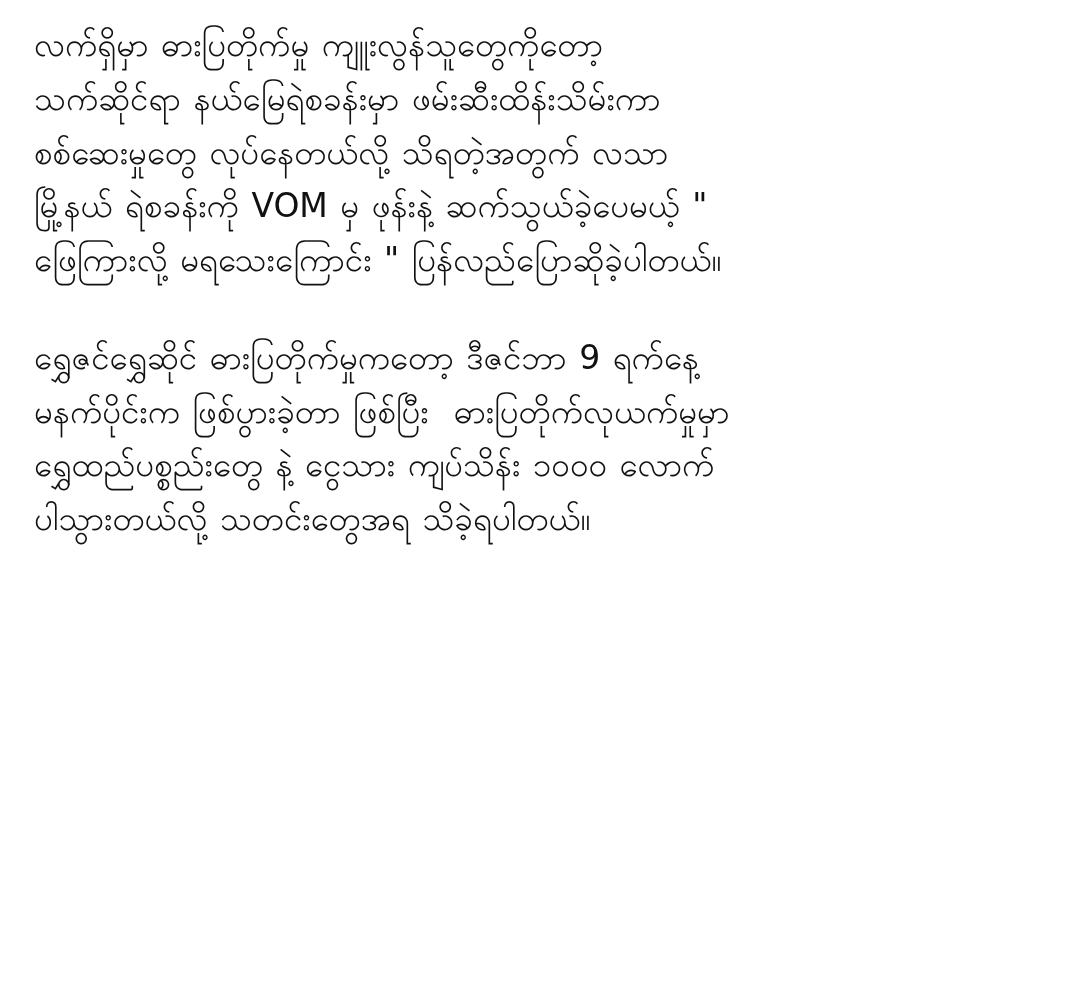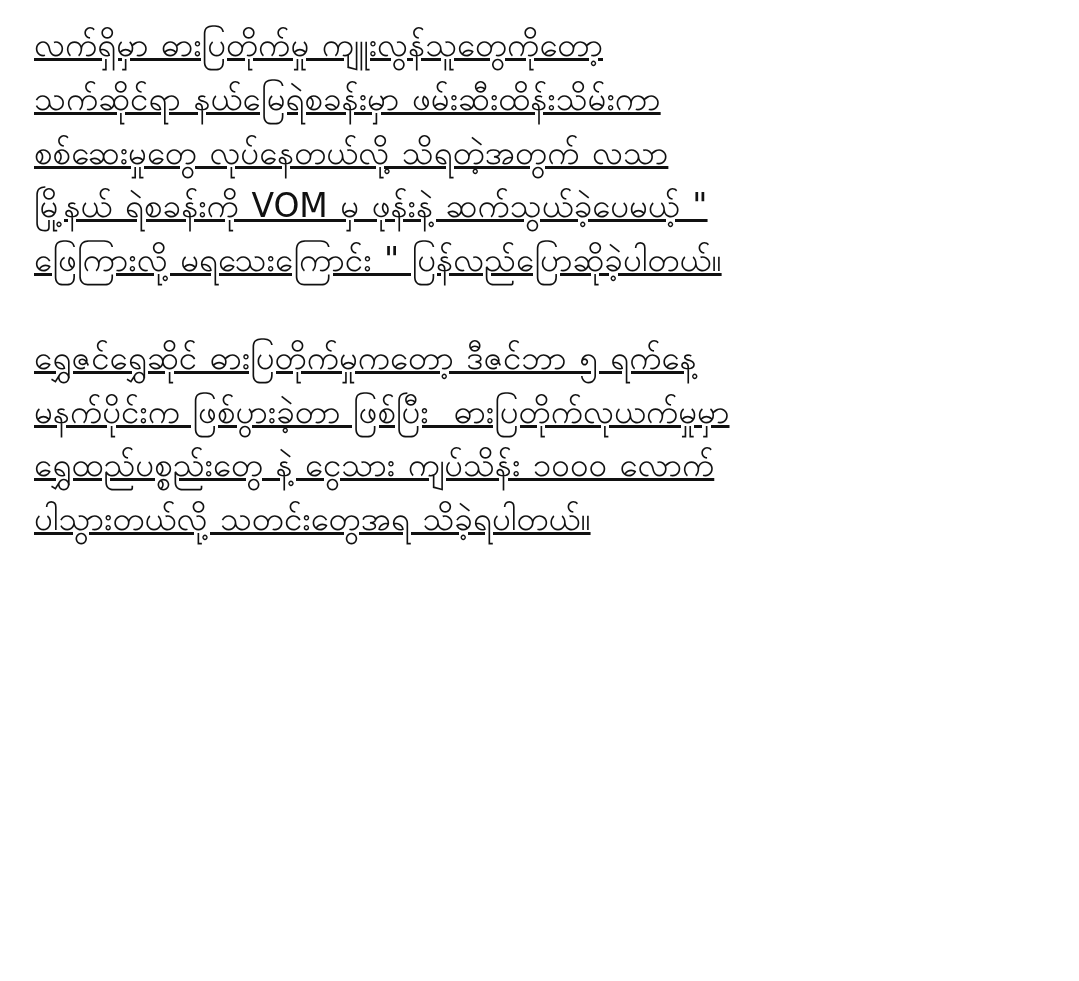--- a/index.html
+++ b/index.html
@@ -21,33 +21,32 @@
     padding: 18px 34px 0 34px;
     background: #ffffff;
   }
   .para {
     font-size: 33px;
     line-height: 1.63;
     letter-spacing: 0px;
     word-spacing: 2px;
     color: #111111;
     white-space: pre-wrap;
-    text-decoration: underline;
   }
   .para + .para {
     margin-top: 44px;
   }
   .p1 { margin-top: 0; }
 </style>
 </head>
 <body>
 
 <div class="page">
   <p class="para p1">လက်ရှိမှာ ဓားပြတိုက်မှု ကျူးလွန်သူတွေကိုတော့
 သက်ဆိုင်ရာ နယ်မြေရဲစခန်းမှာ ဖမ်းဆီးထိန်းသိမ်းကာ
 စစ်ဆေးမှုတွေ လုပ်နေတယ်လို့ သိရတဲ့အတွက် လသာ
 မြို့နယ် ရဲစခန်းကို VOM မှ ဖုန်းနဲ့ ဆက်သွယ်ခဲ့ပေမယ့် "
 ဖြေကြားလို့ မရသေးကြောင်း " ပြန်လည်ပြောဆိုခဲ့ပါတယ်။</p>
-  <p class="para">ရွှေဇင်ရွှေဆိုင် ဓားပြတိုက်မှုကတော့ ဒီဇင်ဘာ ၅ ရက်နေ့
+  <p class="para">ရွှေဇင်ရွှေဆိုင် ဓားပြတိုက်မှုကတော့ ဒီဇင်ဘာ 9 ရက်နေ့
 မနက်ပိုင်းက ဖြစ်ပွားခဲ့တာ ဖြစ်ပြီး  ဓားပြတိုက်လုယက်မှုမှာ
 ရွှေထည်ပစ္စည်းတွေ နဲ့ ငွေသား ကျပ်သိန်း ၁၀၀၀ လောက်
 ပါသွားတယ်လို့ သတင်းတွေအရ သိခဲ့ရပါတယ်။</p>
 </div>
 
 </body></html>

